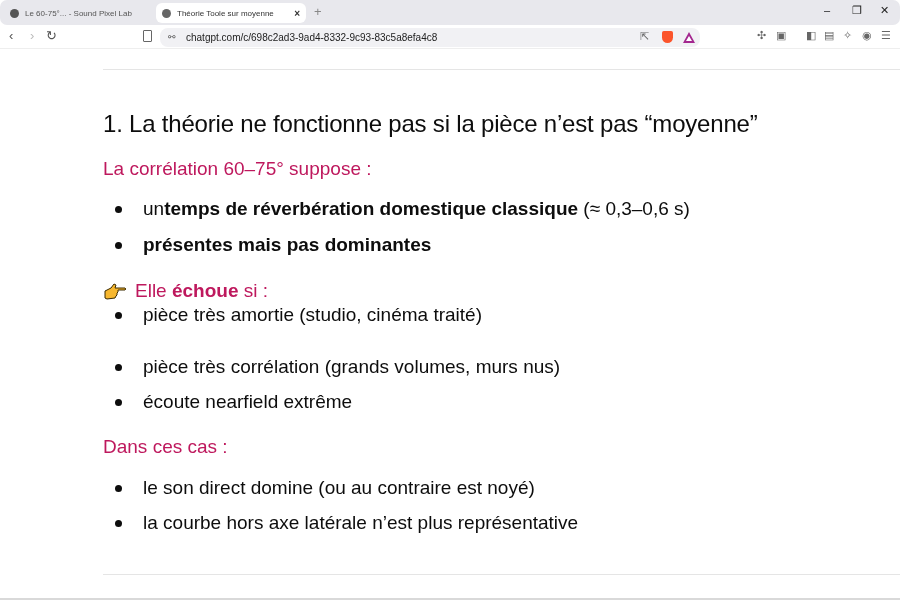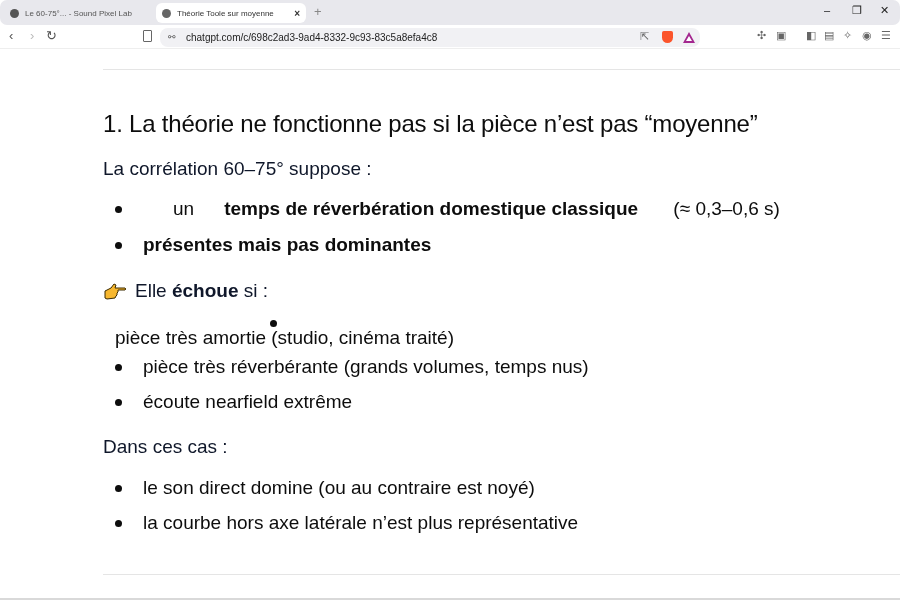--- a/index.html
+++ b/index.html
@@ -32,21 +32,21 @@
     .rewards-icon::after { content: ""; position: absolute; left: -3px; top: 4px; border-left: 3px solid transparent; border-right: 3px solid transparent; border-bottom: 5px solid #fff; }
     .tb-right { position: absolute; top: 4px; font-size: 11px; color: #666; }
 
     
     .content { position: absolute; left: 0; top: 50px; width: 900px; height: 550px; background: #ffffff; }
     .hr-top { position: absolute; left: 103px; top: 19px; width: 797px; height: 1px; background: #e5e5e5; }
     .hr-bottom { position: absolute; left: 103px; top: 524px; width: 797px; height: 1px; background: #e5e5e5; }
     .bottom-edge { position: absolute; left: 0; top: 548px; width: 900px; height: 2px; background: #d9d9d9; }
 
     .heading { position: absolute; left: 103px; top: 60px; font-size: 24px; font-weight: 500; color: #0d0d0d; white-space: nowrap; letter-spacing: -0.2px; }
-    .para { position: absolute; left: 103px; font-size: 19px; color: #0f172a; white-space: nowrap; }
+    .para { position: absolute; left: 103px; font-size: 19px; color: #be185d; white-space: nowrap; }
     .bullet-item { position: absolute; left: 115px; font-size: 19px; color: #0d0d0d; white-space: nowrap; display: flex; align-items: center; }
     .bullet { width: 7px; height: 7px; border-radius: 50%; background: #0d0d0d; margin-right: 21px; flex-shrink: 0; }
     b { font-weight: bold; }
     .pointer-icon { display: inline-block; width: 24px; height: 18px; position: relative; margin-right: 8px; vertical-align: middle; }
   </style>
 </head>
 <body>
 
 <div class="tabstrip">
   <div class="tab inactive">
@@ -85,46 +85,46 @@
   <span class="tb-right" style="left:881px;">☰</span>
 </div>
 
 <div class="content">
   <div class="hr-top"></div>
 
   <div class="heading">1. La théorie ne fonctionne pas si la pièce n’est pas “moyenne”</div>
 
   <div class="para" style="top:108px;">La corrélation 60–75° suppose :</div>
 
-  <div class="bullet-item" style="top:148px;gap:30px;">
+  <div class="bullet-item" style="top:148px;">
     <span class="bullet"></span>
     <span>un </span>
       <b>temps de réverbération domestique classique</b>
       <span style="white-space:pre"> (≈ 0,3–0,6 s)</span>
   </div>
   <div class="bullet-item" style="top:184px;">
     <span class="bullet"></span>
       <b>présentes mais pas dominantes</b>
   </div>
 
   <div class="para" style="top:230px;">
     <span class="pointer-icon">
       <svg width="24" height="18" viewBox="0 0 24 18">
         <path d="M2 8 L8 5 L11 1 L13 2 L12 5 L22 5 Q23.5 6 22 7 L15 7 L15 9 L14 10 L14 12 L13 13 L12 15 L4 16 L2 15 Z" fill="#f7b72e" stroke="#3a2a00" stroke-width="1"></path>
       </svg>
     </span><span style="white-space:pre">Elle </span><b>échoue</b><span style="white-space:pre"> si :</span>
   </div>
 
-  <div class="bullet-item" style="top:270px;flex-direction:column;">
+  <div class="bullet-item" style="top:254px;">
     <span class="bullet"></span>
     <span>pièce très amortie (studio, cinéma traité)</span>
   </div>
   <div class="bullet-item" style="top:306px;">
     <span class="bullet"></span>
-    <span>pièce très réverbérante (grands volumes, temps nus)</span>
+    <span>pièce très corrélation (grands volumes, murs nus)</span>
   </div>
   <div class="bullet-item" style="top:341px;">
     <span class="bullet"></span>
     <span>écoute nearfield extrême</span>
   </div>
 
   <div class="para" style="top:386px;">Dans ces cas :</div>
 
   <div class="bullet-item" style="top:427px;">
     <span class="bullet"></span>

